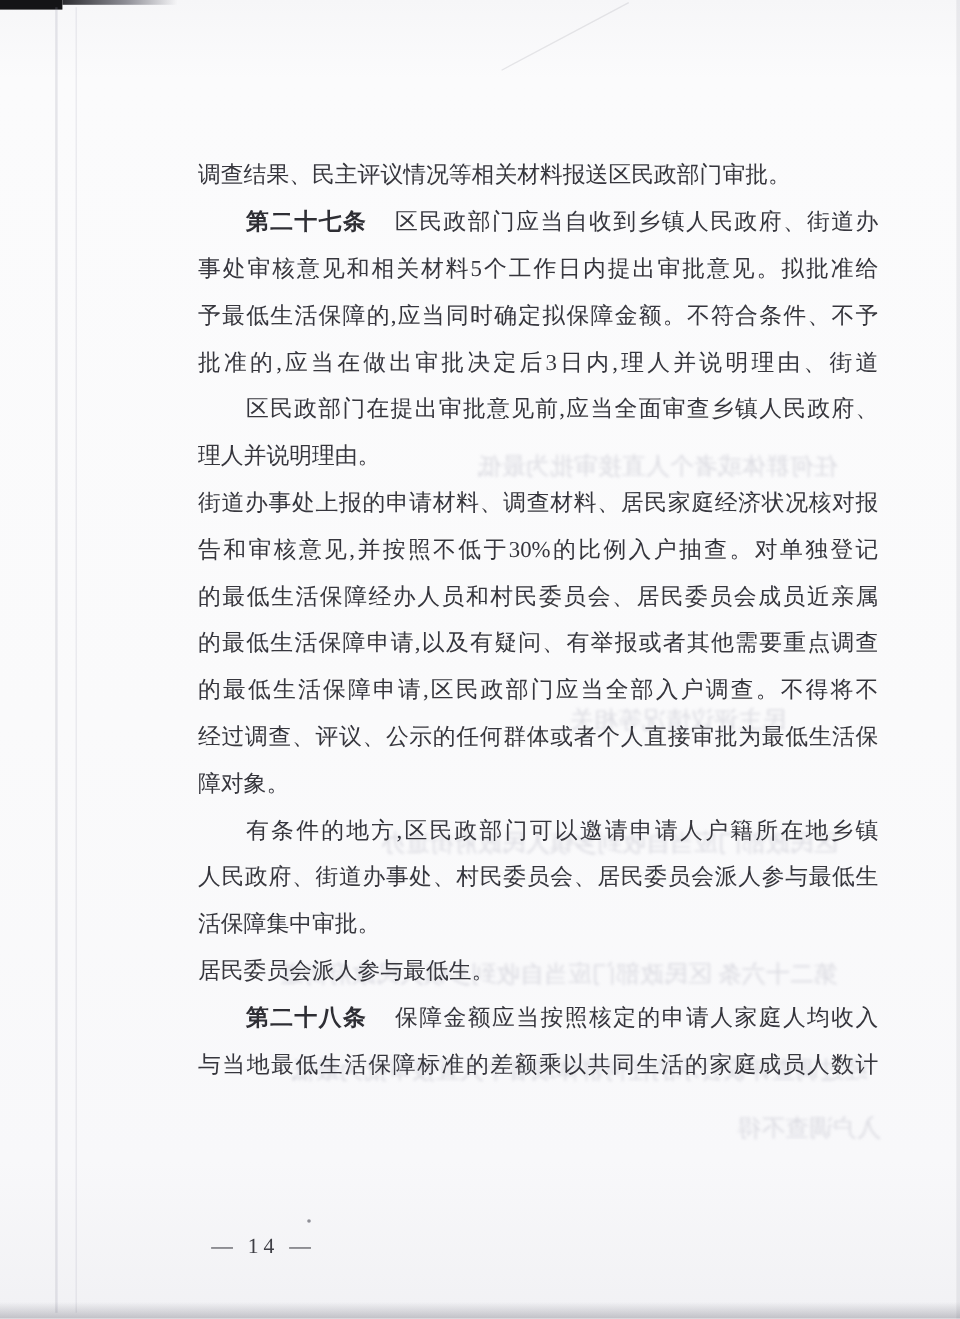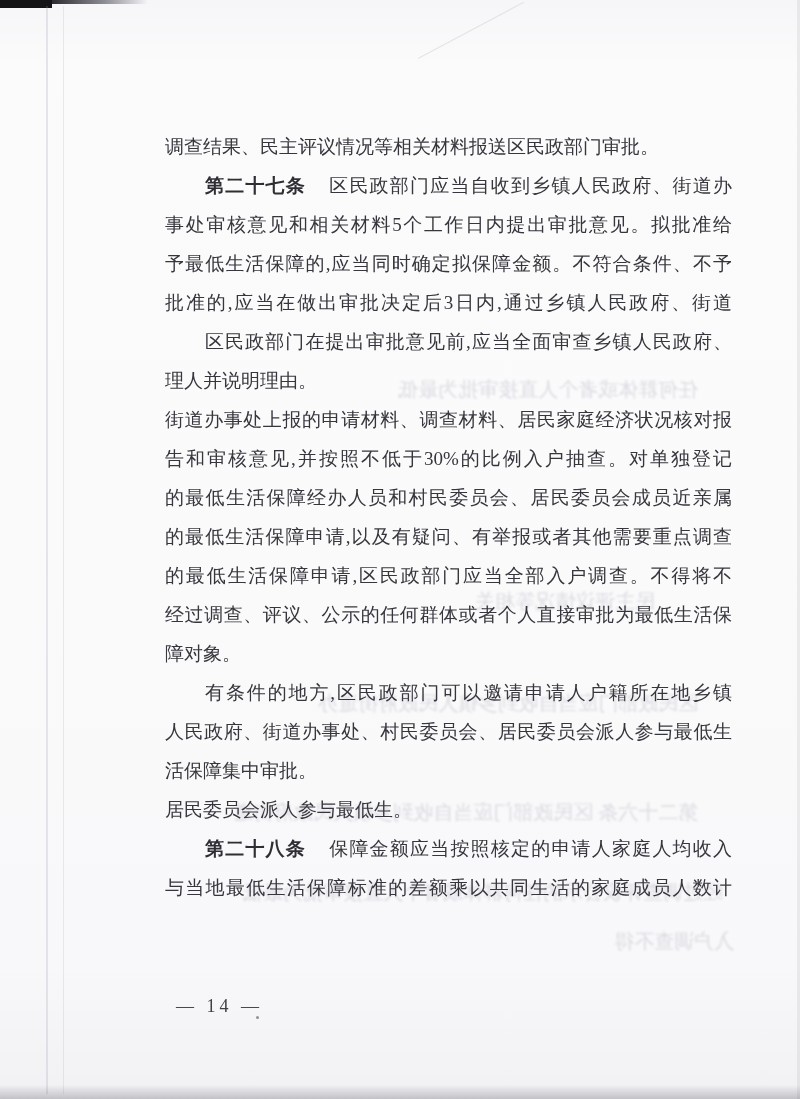--- a/index.html
+++ b/index.html
@@ -22,21 +22,21 @@
   .speck { position:absolute; left:256px; top:1016px; width:3px; height:3px; border-radius:50%; background:#8f8f96; }
 
   
   .content { position:absolute; left:165px; top:127px; width:567px; }
   .line { height:39px; line-height:39px; font-size:19px; color:#36363d; white-space:nowrap; }
   .line.justify { white-space:normal; text-align:justify; text-align-last:justify; overflow:hidden; }
   .line.indent { text-indent:40px; }
   .article-no { font-weight:bold; color:#2e2e34; }
   .article-gap { display:inline-block; width:22px; }
 
-  .pageno { position:absolute; left:176px; top:996px; font-size:18px; letter-spacing:4px; color:#3f3f46; }
+  .pageno { position:absolute; left:176px; top:1028px; font-size:18px; letter-spacing:4px; color:#3f3f46; }
 
   
   .bleed { position:absolute; color:#c3c3cd; opacity:.55; filter:blur(1.3px);
            transform:scaleX(-1); font-size:20px; line-height:26px; height:26px;
            white-space:nowrap; overflow:hidden; pointer-events:none; }
   .bleed.vertical { writing-mode:vertical-rl; height:auto; width:24px; line-height:24px; opacity:.4; }
 </style>
 </head>
 <body>
 
@@ -60,21 +60,21 @@
       <div class="bleed vertical" style="left: 742px; top: 85px;">调查结果民主评议情况</div>
       <div class="bleed vertical" style="left: 742px; top: 540px;">最低生活保障经办</div>
       <div class="bleed vertical" style="left: 740px; top: 828px;">保障金额应当按照</div>
     </div>
 
   <div class="content" id="content">
       <div class="line">调查结果、民主评议情况等相关材料报送区民政部门审批。</div>
       <div class="line indent justify"><span class="article-no">第二十七条</span><span class="article-gap"></span><span>区民政部门应当自收到乡镇人民政府、街道办</span></div>
       <div class="line justify">事处审核意见和相关材料5个工作日内提出审批意见。拟批准给</div>
       <div class="line justify">予最低生活保障的,应当同时确定拟保障金额。不符合条件、不予</div>
-      <div class="line justify">批准的,应当在做出审批决定后3日内,通过乡镇人民政府、街道</div>
+      <div class="line justify">批准的,应当在做出审批决定后3日内,理人并说明理由、街道</div>
       <div class="line indent justify">区民政部门在提出审批意见前,应当全面审查乡镇人民政府、</div>
       <div class="line">理人并说明理由。</div>
       <div class="line justify">街道办事处上报的申请材料、调查材料、居民家庭经济状况核对报</div>
       <div class="line justify">告和审核意见,并按照不低于30%的比例入户抽查。对单独登记</div>
       <div class="line justify">的最低生活保障经办人员和村民委员会、居民委员会成员近亲属</div>
       <div class="line justify">的最低生活保障申请,以及有疑问、有举报或者其他需要重点调查</div>
       <div class="line justify">的最低生活保障申请,区民政部门应当全部入户调查。不得将不</div>
       <div class="line justify">经过调查、评议、公示的任何群体或者个人直接审批为最低生活保</div>
       <div class="line">障对象。</div>
       <div class="line indent justify">有条件的地方,区民政部门可以邀请申请人户籍所在地乡镇</div>

